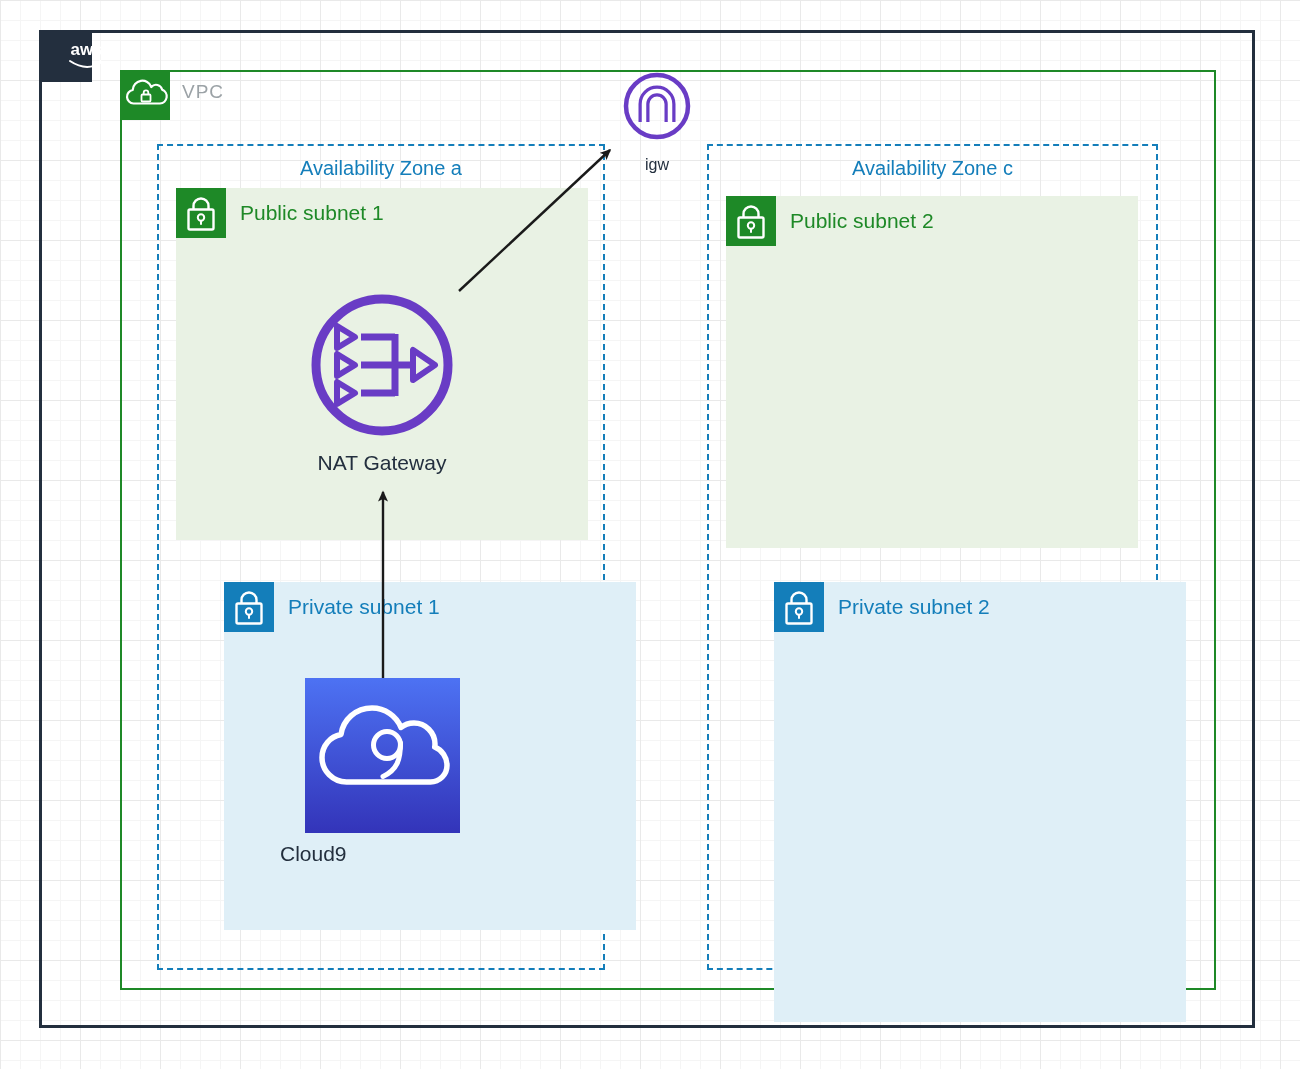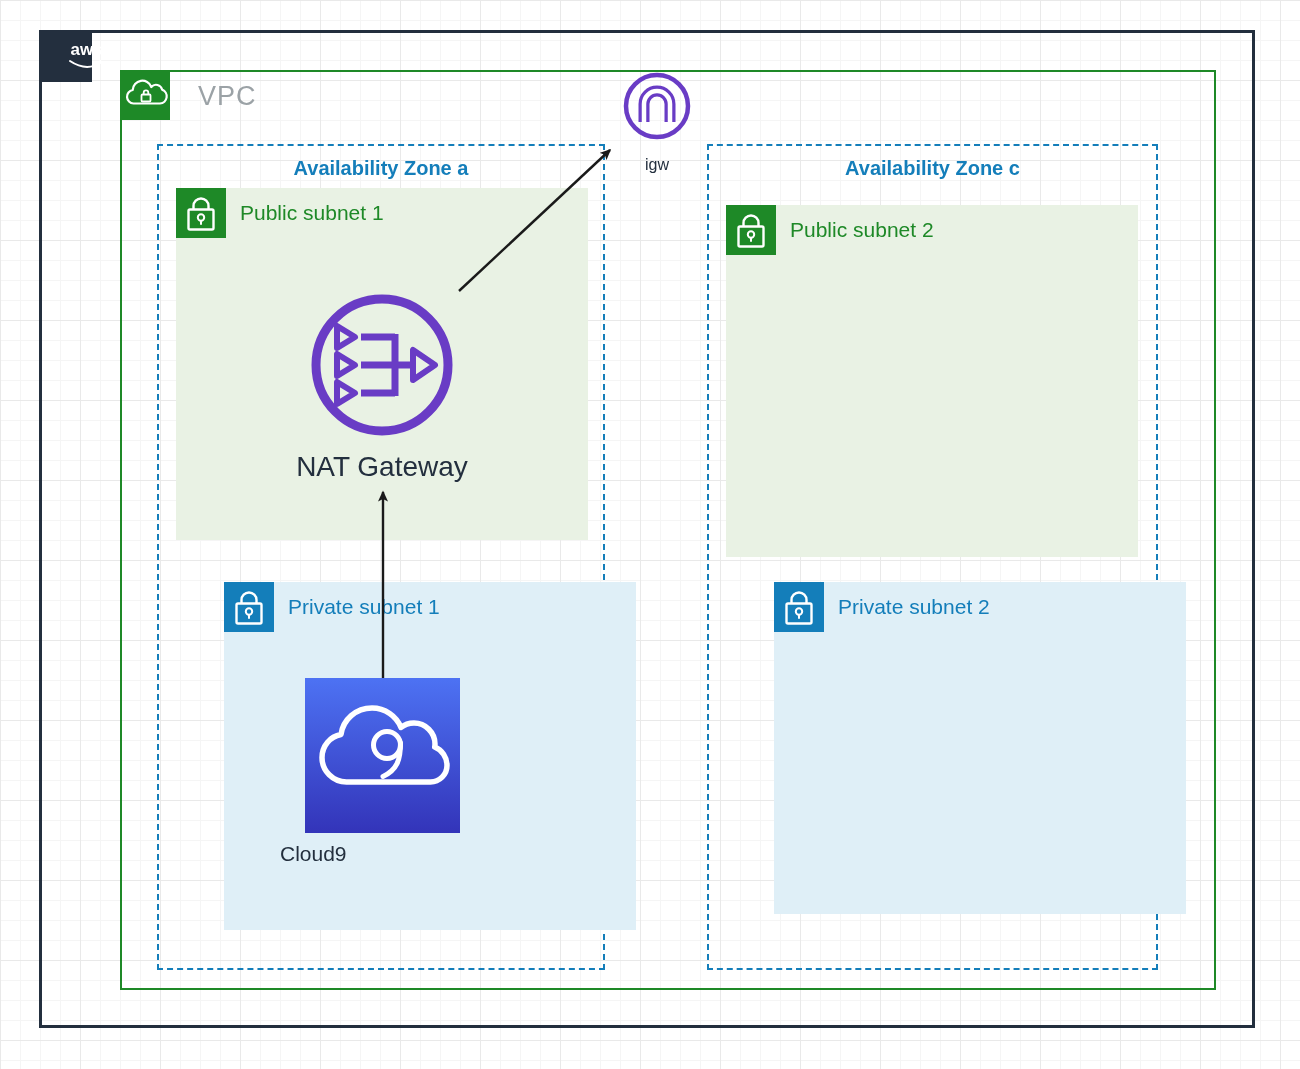--- a/index.html
+++ b/index.html
@@ -13,42 +13,42 @@
       linear-gradient(to bottom, #e9e9e9 1px, transparent 1px),
       linear-gradient(to right, #f5f5f5 1px, transparent 1px),
       linear-gradient(to bottom, #f5f5f5 1px, transparent 1px);
     background-size: 80px 80px, 80px 80px, 20px 20px, 20px 20px;
   }
   .abs { position:absolute; }
   .outer-border { left:39px; top:30px; width:1216px; height:998px; border:3px solid #232F3E; background:transparent; }
   .aws-logo { left:39px; top:30px; width:53px; height:52px; background:#232F3E; z-index:4;padding-left:21px; }
   .vpc-border { left:120px; top:70px; width:1096px; height:920px; border:2px solid #1E8927; }
   .vpc-icon { left:120px; top:70px; width:50px; height:50px; background:#1E8927; z-index:3; }
-  .vpc-label { left:182px; top:81px; font-size:27px; color:#9BA2A6; letter-spacing:1px;margin-left:16px; }
+  .vpc-label { left:182px; top:81px; font-size:19px; color:#9BA2A6; letter-spacing:1px; }
   .az { border:2px dashed #147EBA; z-index:1; }
   .az-a { left:157px; top:144px; width:448px; height:826px; }
   .az-c { left:707px; top:144px; width:451px; height:826px; }
-  .az-label { position:absolute; left:0; right:0; top:11px; text-align:center; font-size:20px; color:#147EBA; font-weight:700; }
+  .az-label { position:absolute; left:0; right:0; top:11px; text-align:center; font-size:20px; color:#147EBA; font-weight:400; }
   .subnet { z-index:2; }
   .subnet.public { background:#E9F2E4; }
   .subnet.private { background:#DFEFF7;margin-left:48px; }
   .sn-pub1 { left:176px; top:188px; width:412px; height:352px; }
-  .sn-pub2 { left:726px; top:205px; width:412px; height:352px; }
+  .sn-pub2 { left:726px; top:196px; width:412px; height:352px; }
   .sn-priv1 { left:176px; top:582px; width:412px; height:348px; }
-  .sn-priv2 { left:726px; top:582px; width:412px; height:332px; }
+  .sn-priv2 { left:726px; top:582px; width:412px; height:440px; }
   .lock { position:absolute; left:0; top:0; width:50px; height:50px; }
   .lock.public { background:#1E8927; }
   .lock.private { background:#147EBA; }
   .subnet-label { position:absolute; left:64px; top:13px; font-size:21px; font-weight:500; }
   .subnet.public .subnet-label { color:#1E8927; }
   .subnet.private .subnet-label { color:#147EBA; }
   .igw-icon { left:622px; top:71px; width:70px; height:70px; z-index:5; }
   .igw-label { left:612px; top:156px; width:90px; text-align:center; font-size:16px; color:#232F3E; z-index:5; }
   .nat-icon { left:307px; top:290px; width:150px; height:150px; z-index:5; }
-  .nat-label { left:282px; top:451px; width:200px; text-align:center; font-size:28px; color:#232F3E; z-index:5; }
+  .nat-label { left:282px; top:451px; width:200px; text-align:center; font-size:21px; color:#232F3E; z-index:5; }
   .cloud9-box { left:305px; top:678px; width:155px; height:155px; background:linear-gradient(180deg,#4D72F3 0%,#3334B9 100%); z-index:5; }
   .cloud9-label { left:280px; top:842px; width:205px; text-align:left; font-size:21px; color:#232F3E; z-index:5; }
   .arrows { left:0; top:0; width:1300px; height:1069px; z-index:6; pointer-events:none; }
 </style>
 </head>
 <body>
 
 <div class="canvas">
 
   <div class="abs outer-border"></div>

